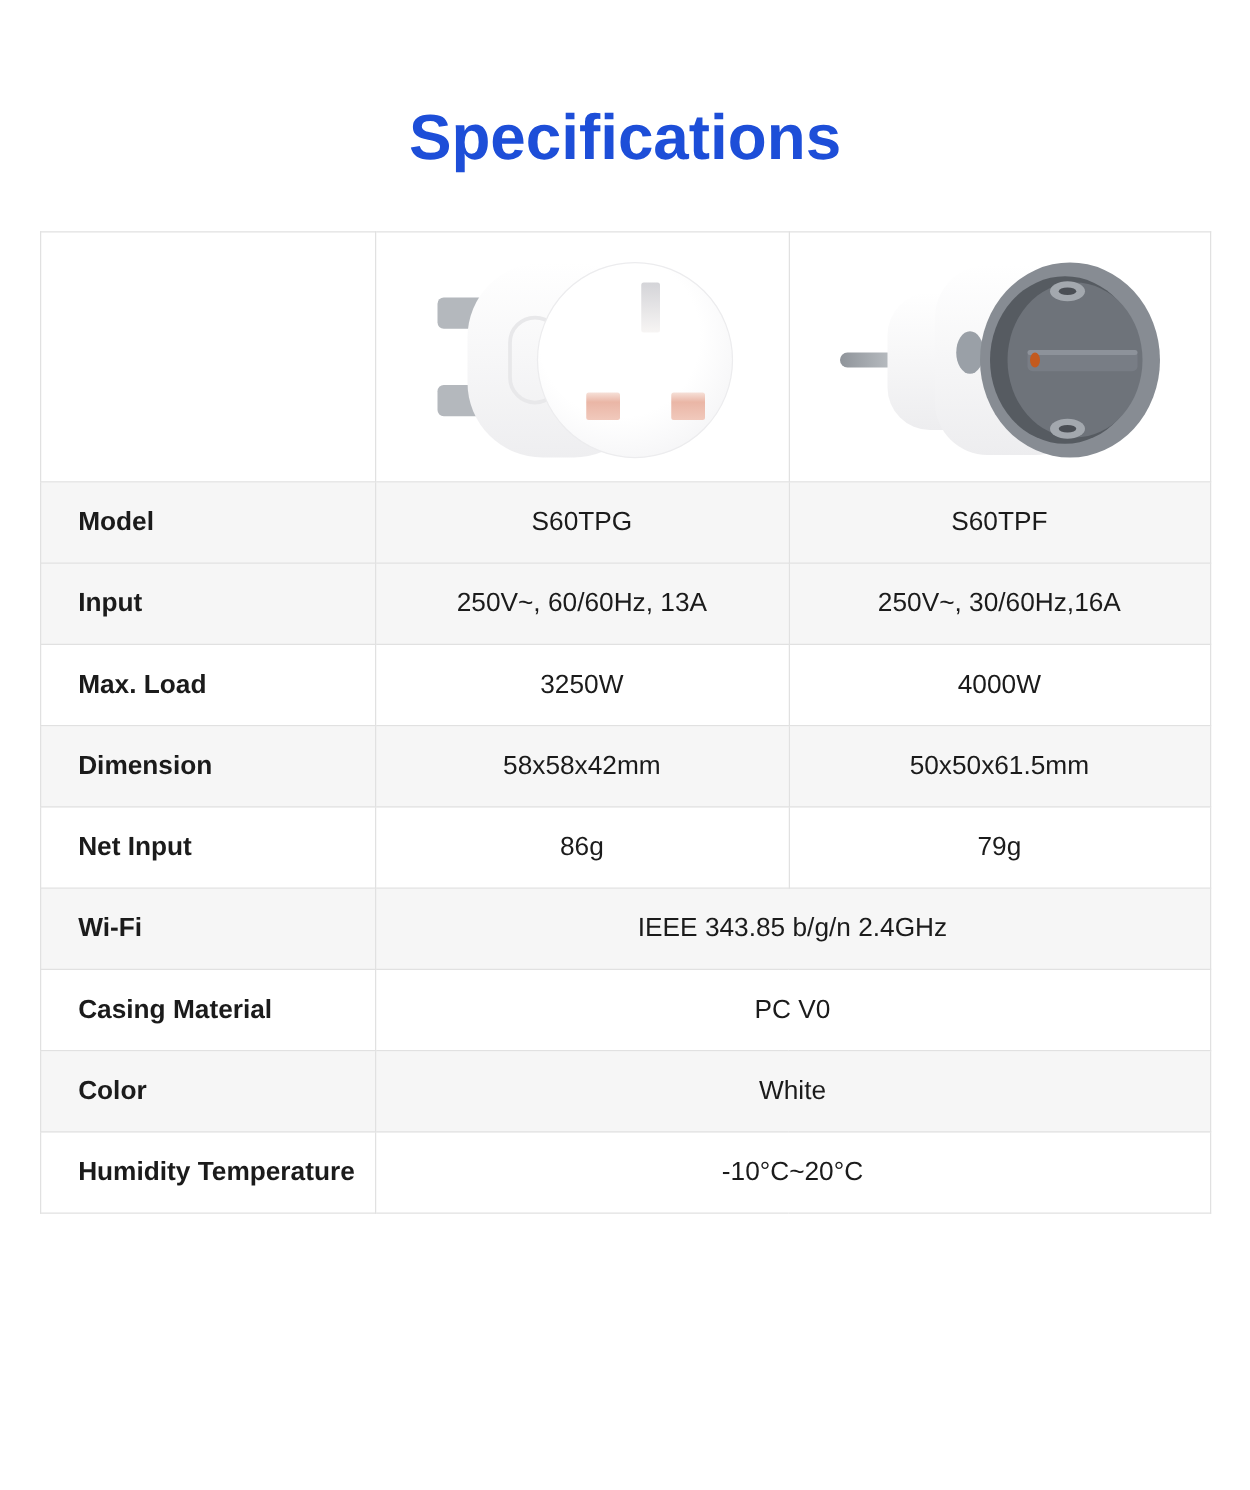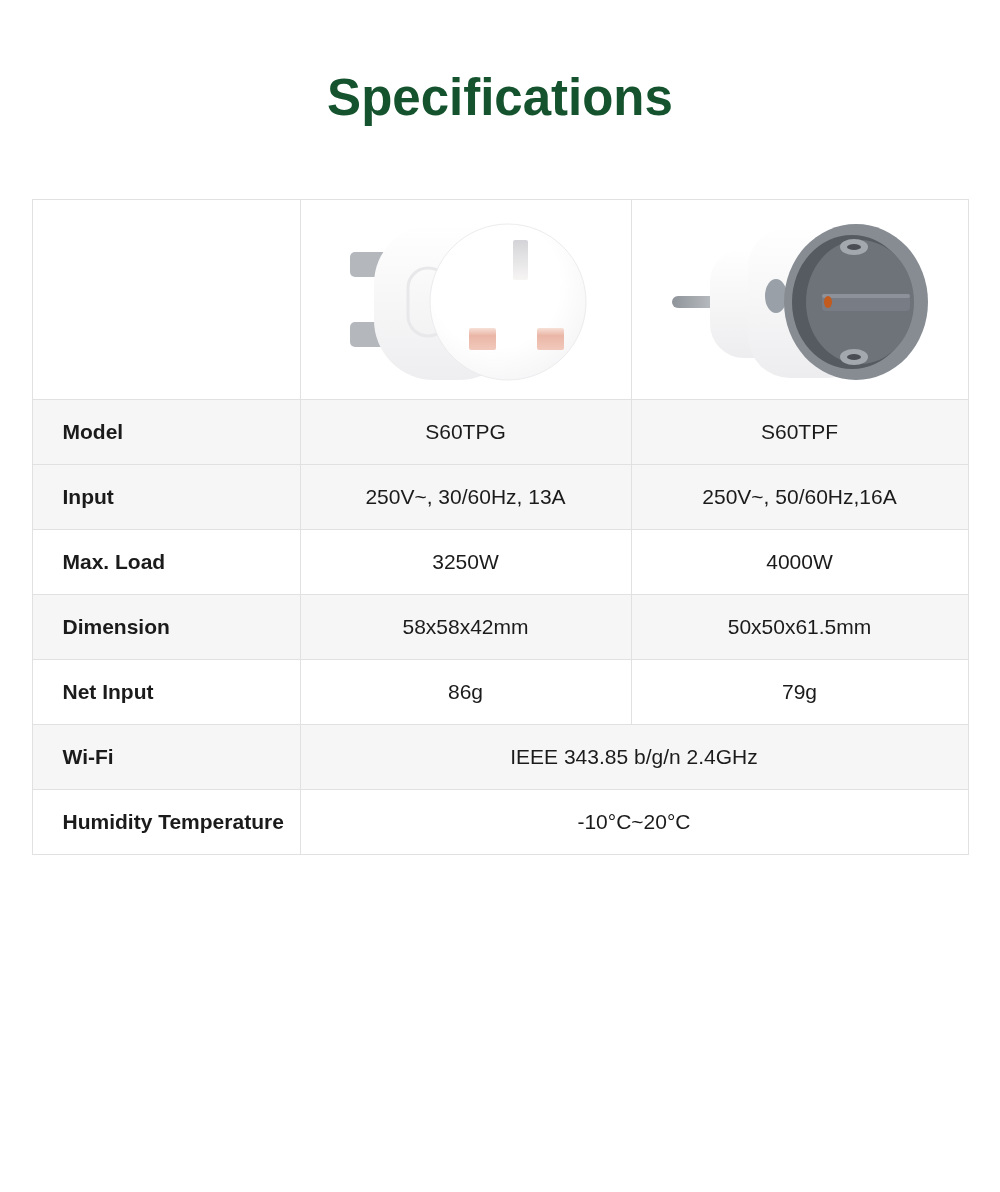--- a/index.html
+++ b/index.html
@@ -9,34 +9,34 @@
     font-family: "Liberation Sans", "DejaVu Sans", sans-serif;
   }
   .page {
     width: 1000px;
     height: 1192px;
     background: #ffffff;
     overflow: hidden;
     position: relative;
   }
   .title {
-    margin: 4px;
+    margin: 16px;
     padding-top: 60px;
     text-align: center;
     font-size: 51px;
     line-height: 68px;
     font-weight: 700;
-    color: #14532d;
+    color: #1d4ed8;
     letter-spacing: 0px;
   }
   table.spec {
     border-collapse: collapse;
     table-layout: fixed;
     width: 936px;
-    margin: 67px auto 0 auto;
+    margin: 41px auto 0 auto;
   }
   table.spec td {
     border: 1px solid #e1e1e1;
     font-size: 21px;
     color: #1b1b1b;
     vertical-align: middle;
   }
   tr.data-row { height: 65px; }
   tr.image-row { height: 200px; }
   tr.image-row td { background: #ffffff; }
@@ -143,22 +143,22 @@
 
     <tr class="data-row stripe">
       <td class="label-cell">Model</td>
       <td class="value-cell">S60TPG</td>
       <td class="value-cell">S60TPF</td>
     </tr>
 
 
     <tr class="data-row stripe">
       <td class="label-cell">Input</td>
-      <td class="value-cell">250V~, 30/60Hz, 13A</td>
-      <td class="value-cell">250V~, 50/60Hz,16A</td>
+      <td class="value-cell">250V~, 60/60Hz, 13A</td>
+      <td class="value-cell">250V~, 30/60Hz,16A</td>
     </tr>
 
     <tr class="data-row">
       <td class="label-cell">Max. Load</td>
       <td class="value-cell">3250W</td>
       <td class="value-cell">4000W</td>
     </tr>
 
     <tr class="data-row stripe">
       <td class="label-cell">Dimension</td>
@@ -170,21 +170,29 @@
       <td class="label-cell">Net Input</td>
       <td class="value-cell">86g</td>
       <td class="value-cell">79g</td>
     </tr>
 
     <tr class="data-row stripe">
       <td class="label-cell">Wi-Fi</td>
       <td class="value-cell" colspan="2">IEEE 343.85 b/g/n 2.4GHz</td>
     </tr>
 
-
+    <tr class="data-row">
+      <td class="label-cell">Casing Material</td>
+      <td class="value-cell" colspan="2">PC V0</td>
+    </tr>
+
+    <tr class="data-row stripe">
+      <td class="label-cell">Color</td>
+      <td class="value-cell" colspan="2">White</td>
+    </tr>
 
     <tr class="data-row">
       <td class="label-cell">Humidity Temperature</td>
       <td class="value-cell" colspan="2">-10°C~20°C</td>
     </tr>
 
 
   </tbody>
     </table>
 </div>

